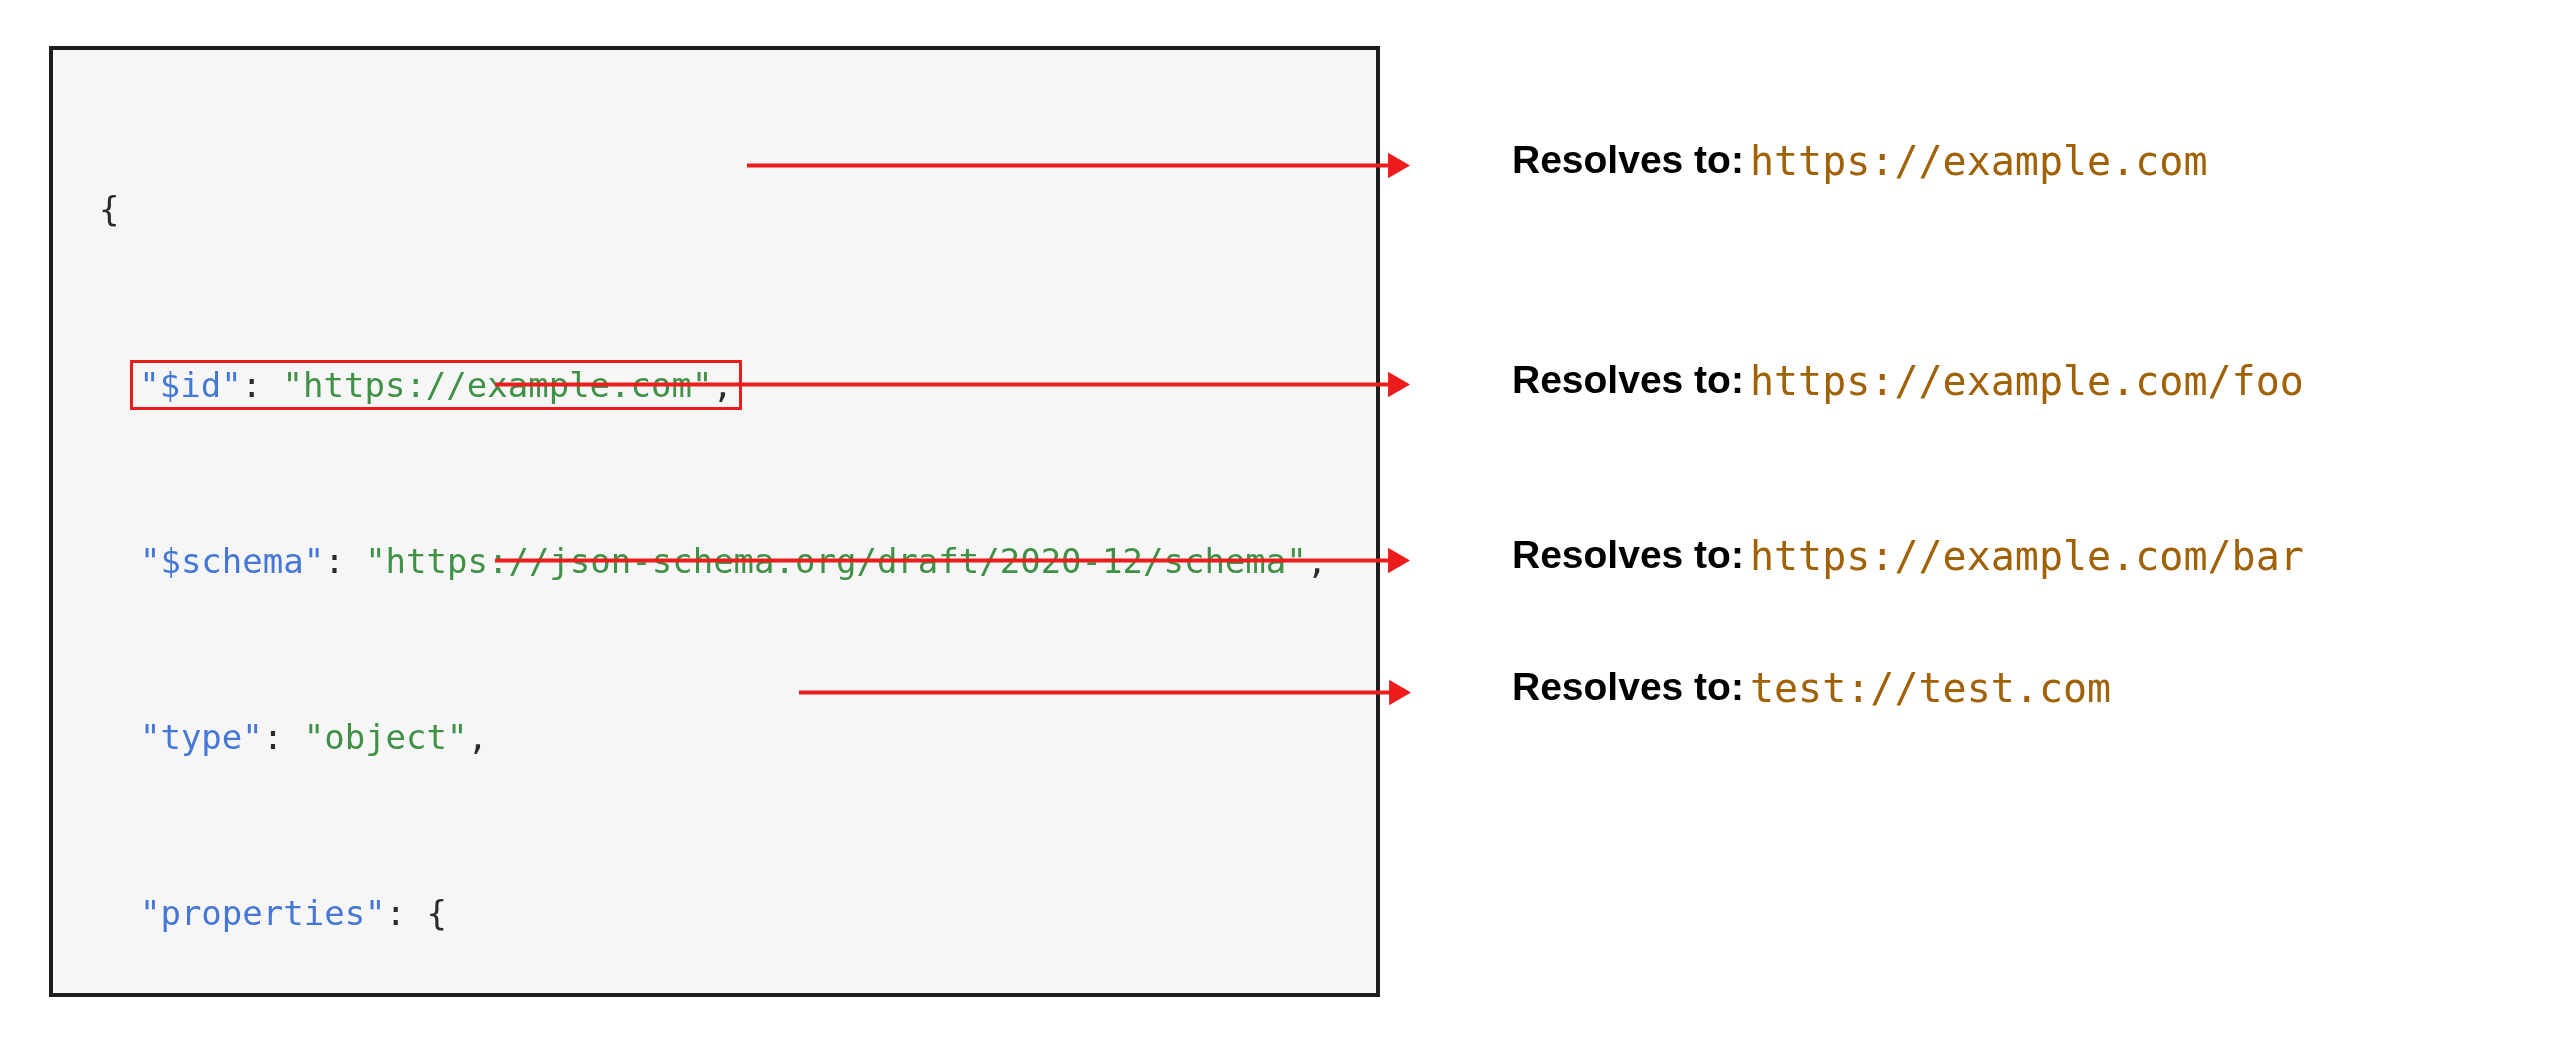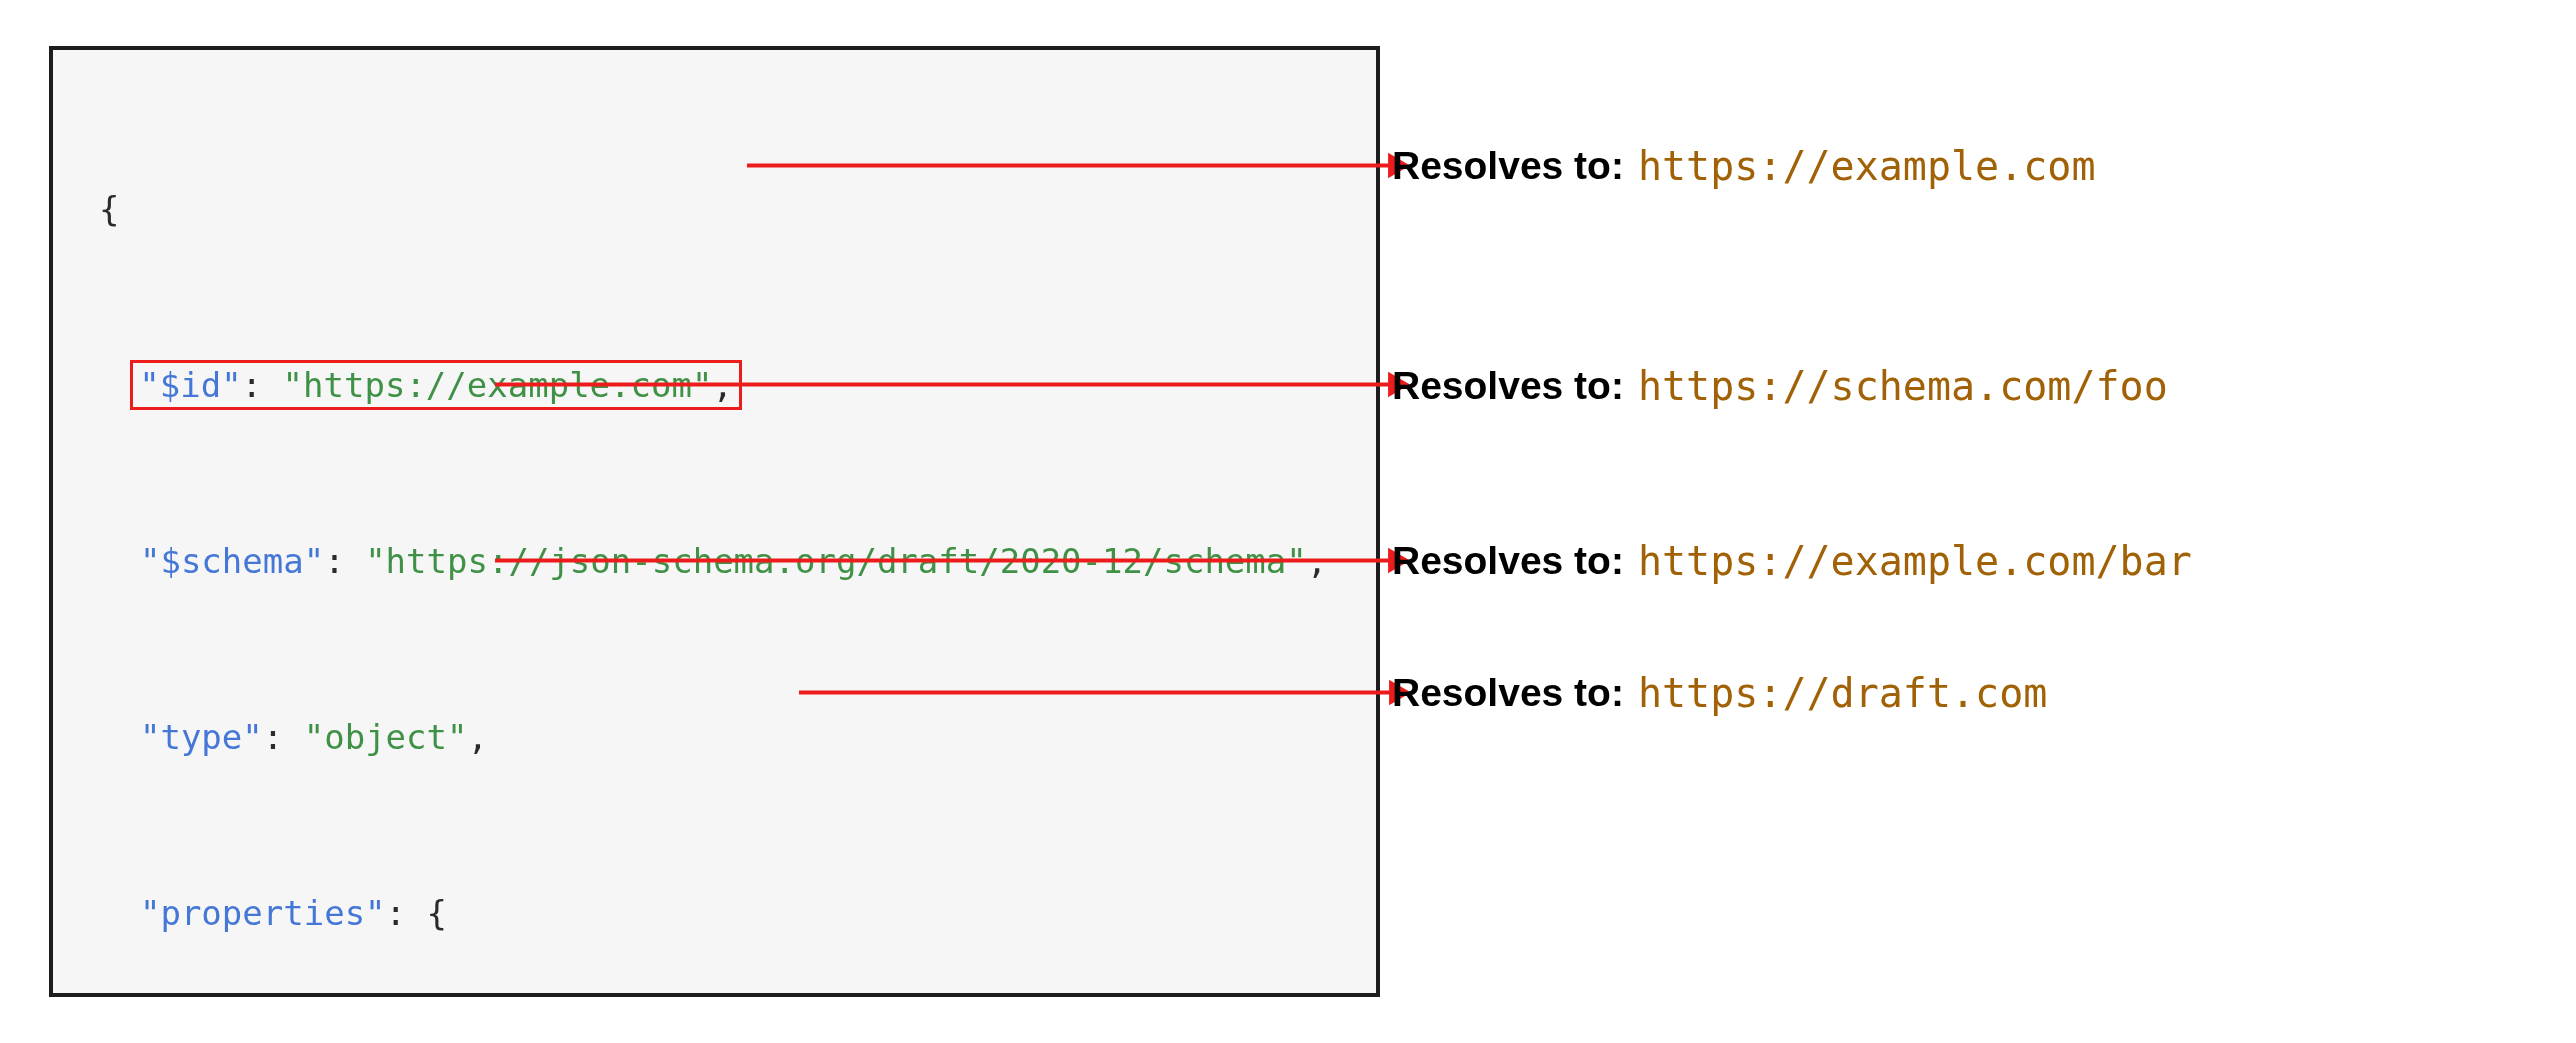--- a/index.html
+++ b/index.html
@@ -40,25 +40,25 @@
   
   .arrow{position:absolute;height:29px;}
   #arrow1{left:747px;top:151px;width:663px;}
   #arrow2{left:495px; top:370px;width:915px;}
   #arrow3{left:495px; top:546px;width:915px;}
   #arrow4{left:799px;top:678px;width:612px;}
   .arrow svg{display:block;width:100%;height:100%;}
   
   .note{
     position:absolute;
-    left:1392px;
+    left:1512px;
     height:55px;
     display:flex;
-    align-items:center;
-    gap:14px;
+    align-items:flex-start;
+    gap:6px;
     white-space:nowrap;
   }
   #note1{top:138px;}
   #note2{top:358px;}
   #note3{top:533px;}
   #note4{top:665px;}
   .note .lbl{
     font-family:"Liberation Sans",sans-serif;
     font-weight:bold;
     font-size:39px;
@@ -136,23 +136,23 @@
     <polygon points="967,3 1003,24 967,45" fill="#ed1c1c"></polygon>
   </svg>
 </div>
 
 <div class="note" id="note1">
   <span class="lbl">Resolves to:</span>
   <span class="url">https://example.com</span>
 </div>
 <div class="note" id="note2">
   <span class="lbl">Resolves to:</span>
-  <span class="url">https://schema.com/foo</span>
+  <span class="url">https://example.com/foo</span>
 </div>
 <div class="note" id="note3">
   <span class="lbl">Resolves to:</span>
   <span class="url">https://example.com/bar</span>
 </div>
 <div class="note" id="note4">
   <span class="lbl">Resolves to:</span>
-  <span class="url">https://draft.com</span>
+  <span class="url">test://test.com</span>
 </div>
 
 
 </body></html>

